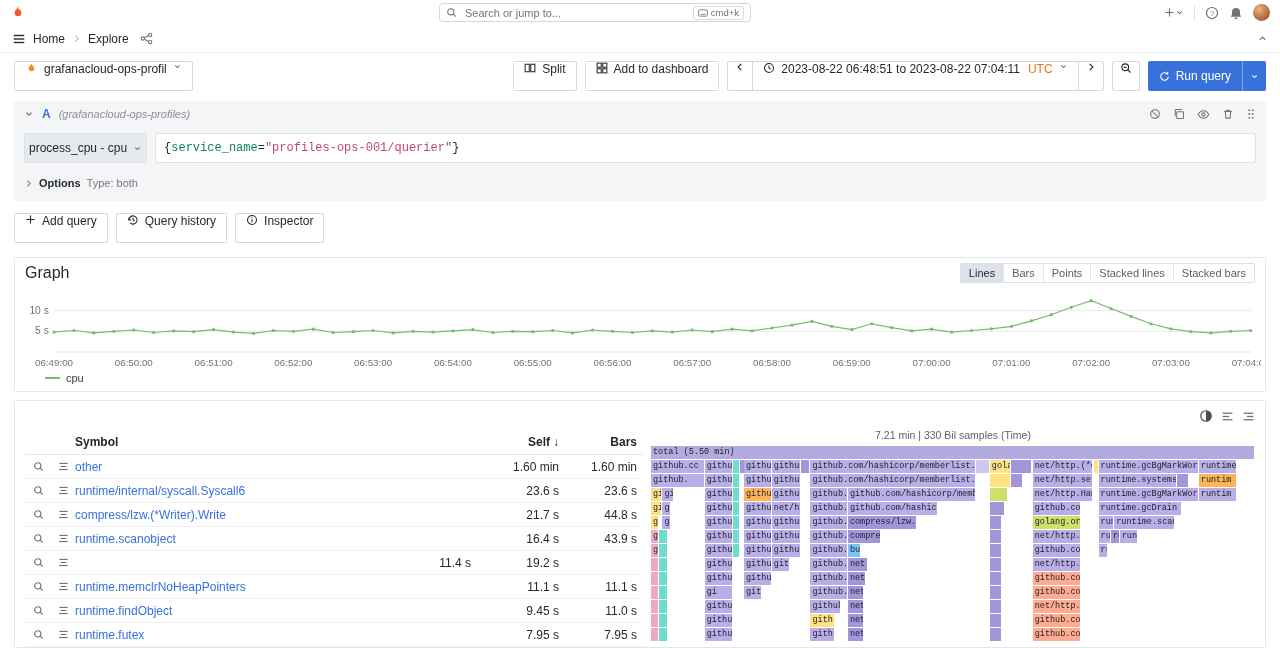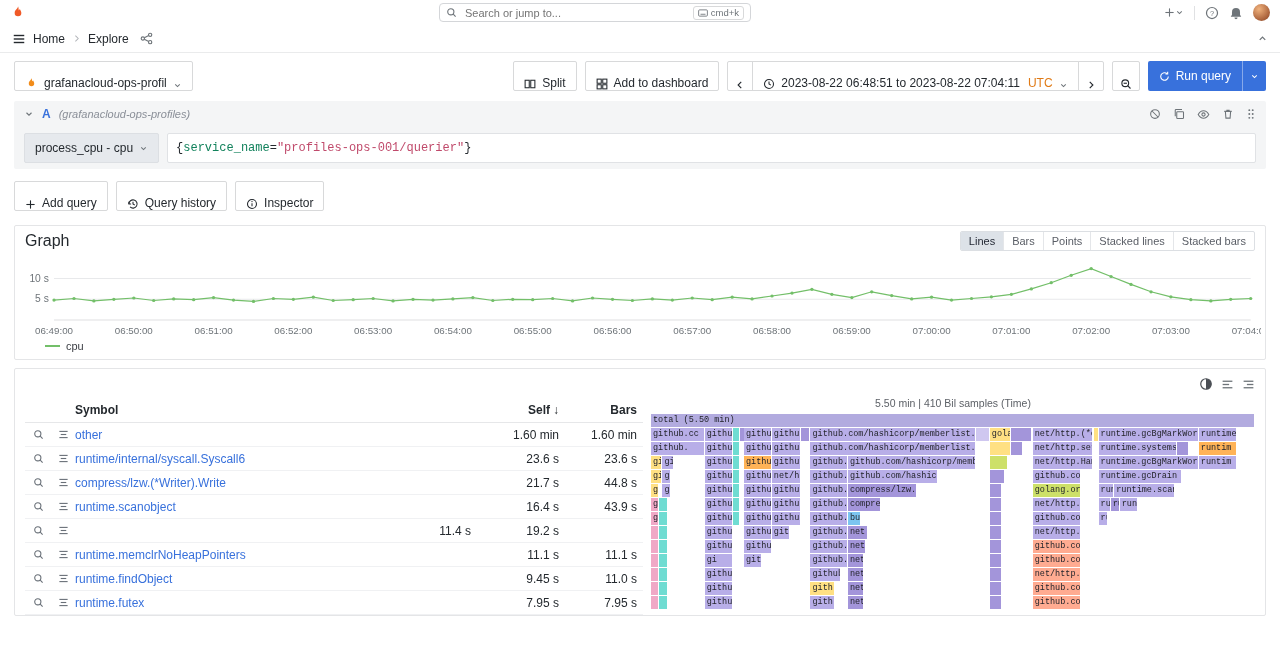--- a/index.html
+++ b/index.html
@@ -22,21 +22,21 @@
     background:radial-gradient(circle at 35% 30%, #f0b27d, #a8603a 70%, #6e3c22); }
 
   
   .crumbrow { height:28px; display:flex; align-items:center; gap:7px; padding:0 12px; border-bottom:1px solid #eaebec; background:#fff; }
   .crumb { font-size:12px; color:#24292e; cursor:pointer; }
   .crumb-sep { color:#b1b4b9; display:flex; }
   .crumbrow .spacer { flex:1; }
 
   
   .toolbar { display:flex; align-items:center; padding:8px 14px; gap:8px; background:#fff; }
-  .btn { height:30px; display:inline-flex; align-items:flex-end; gap:6px; padding:0 10px;
+  .btn { height:30px; display:inline-flex; align-items:flex-start; gap:6px; padding:0 10px;
     border:1px solid #d8d9da; background:#fff; border-radius:2px; color:#24292e; font-size:12px; cursor:pointer; white-space:nowrap;}
   .ds-picker { font-weight:500; }
   .toolbar .spacer { flex:1; }
   .joined { display:flex; }
   .joined .btn { border-radius:0; margin-left:-1px; }
   .joined .btn:first-child { border-radius:2px 0 0 2px; margin-left:0; }
   .joined .btn:last-child { border-radius:0 2px 2px 0; }
   .tz { color:#e07a16; font-weight:500; margin-left:2px;}
   .run-btn { display:flex; cursor:pointer; }
   .run-main { background:#3871dc; color:#fff; height:30px; display:flex; align-items:center; gap:6px;
@@ -45,21 +45,21 @@
     justify-content:center; border-left:1px solid rgba(255,255,255,.4); border-radius:0 2px 2px 0; }
 
   
   .query-panel { margin:2px 14px 0; background:#f4f5f6; border-radius:2px; }
   .query-header { height:26px; display:flex; align-items:center; gap:8px; padding:0 10px; }
   .refid { color:#3871dc; font-weight:600; font-size:12px; cursor:pointer;}
   .ds-hint { color:#8a8f98; font-style:italic; font-size:11px; }
   .qh-icons { margin-left:auto; display:flex; align-items:center; gap:12px; }
   .query-editor-row { display:flex; gap:8px; padding:6px 10px; }
   .profile-type { height:30px; background:#e6e9ed; border:1px solid #dcdfe3; border-radius:2px;
-    display:flex; align-items:center; gap:6px; padding:0 10px; font-weight:500; font-size:12px; cursor:pointer; white-space:nowrap;}
+    display:flex; align-items:center; gap:6px; padding:0 4px; font-weight:500; font-size:12px; cursor:pointer; white-space:nowrap;}
   .query-input { flex:1; background:#fff; border:1px solid #e0e2e5; border-radius:2px;
     display:flex; align-items:center; padding:0 8px; font-family:"Liberation Mono", monospace; font-size:12px; height:30px; cursor:text;}
   .tok-brace { color:#24292e; }
   .tok-key { color:#12825c; }
   .tok-op { color:#24292e; }
   .tok-str { color:#c04a6b; }
   .options-row { display:flex; align-items:center; gap:6px; padding:8px 10px 12px; font-size:11px; cursor:pointer;}
   .options-label { font-weight:600; font-size:11px; }
   .options-summary { color:#757a82; }
 
@@ -312,20 +312,27 @@
           <polyline points="4,6 8,10 12,6"></polyline>
         </svg>
     </div>
     <div class="query-input">
       <span class="tok-brace">{</span>
         <span class="tok-key">service_name</span>
         <span class="tok-op">=</span>
         <span class="tok-str">"profiles-ops-001/querier"</span>
         <span class="tok-brace">}</span>
     </div>
+  </div>
+  <div class="options-row">
+    <svg width="9" height="9" viewBox="0 0 16 16" fill="none" stroke="#6e7479" stroke-width="1.8">
+        <polyline points="6,3 11,8 6,13"></polyline>
+      </svg>
+    <span class="options-label">Options</span>
+    <span class="options-summary">Type: both</span>
   </div>
 </div>
 
 <div class="actions-row">
   <div class="btn">
     <svg width="11" height="11" viewBox="0 0 16 16" stroke="currentColor" stroke-width="1.6">
         <line x1="8" y1="2" x2="8" y2="14"></line>
         <line x1="2" y1="8" x2="14" y2="8"></line>
       </svg>
     <span>Add query</span>
@@ -626,21 +633,21 @@
                 <line x1="2" y1="12.5" x2="14" y2="12.5"></line>
               </svg>
             </span>
             <span class="sym">runtime.futex</span>
             <span class="num">7.95 s</span>
             <span class="num">7.95 s</span>
           </div>
         </div>
     </div>
     <div class="flamegraph">
-      <div class="flame-meta">5.50 min | 410 Bil samples (Time)</div>
+      <div class="flame-meta">7.21 min | 330 Bil samples (Time)</div>
       <div>
           <div class="frow">
             <div class="fseg" title="total (5.50 min)" style="left: 0%; width: 100%; background: rgb(178, 171, 223);">total (5.50 min)</div>
           </div>
           <div class="frow">
             <div class="fseg" title="github.cc" style="left: 0%; width: 8.9%; background: rgb(184, 174, 232);">github.cc</div>
             <div class="fseg" title="githu" style="left: 8.9%; width: 4.6%; background: rgb(184, 174, 232);">githu</div>
             <div class="fseg" style="left: 13.5%; width: 1.3%; background: rgb(111, 220, 210);"></div>
             <div class="fseg" style="left: 14.8%; width: 0.6%; background: rgb(163, 149, 218);"></div>
             <div class="fseg" title="githu" style="left: 15.4%; width: 4.6%; background: rgb(184, 174, 232);">githu</div>

